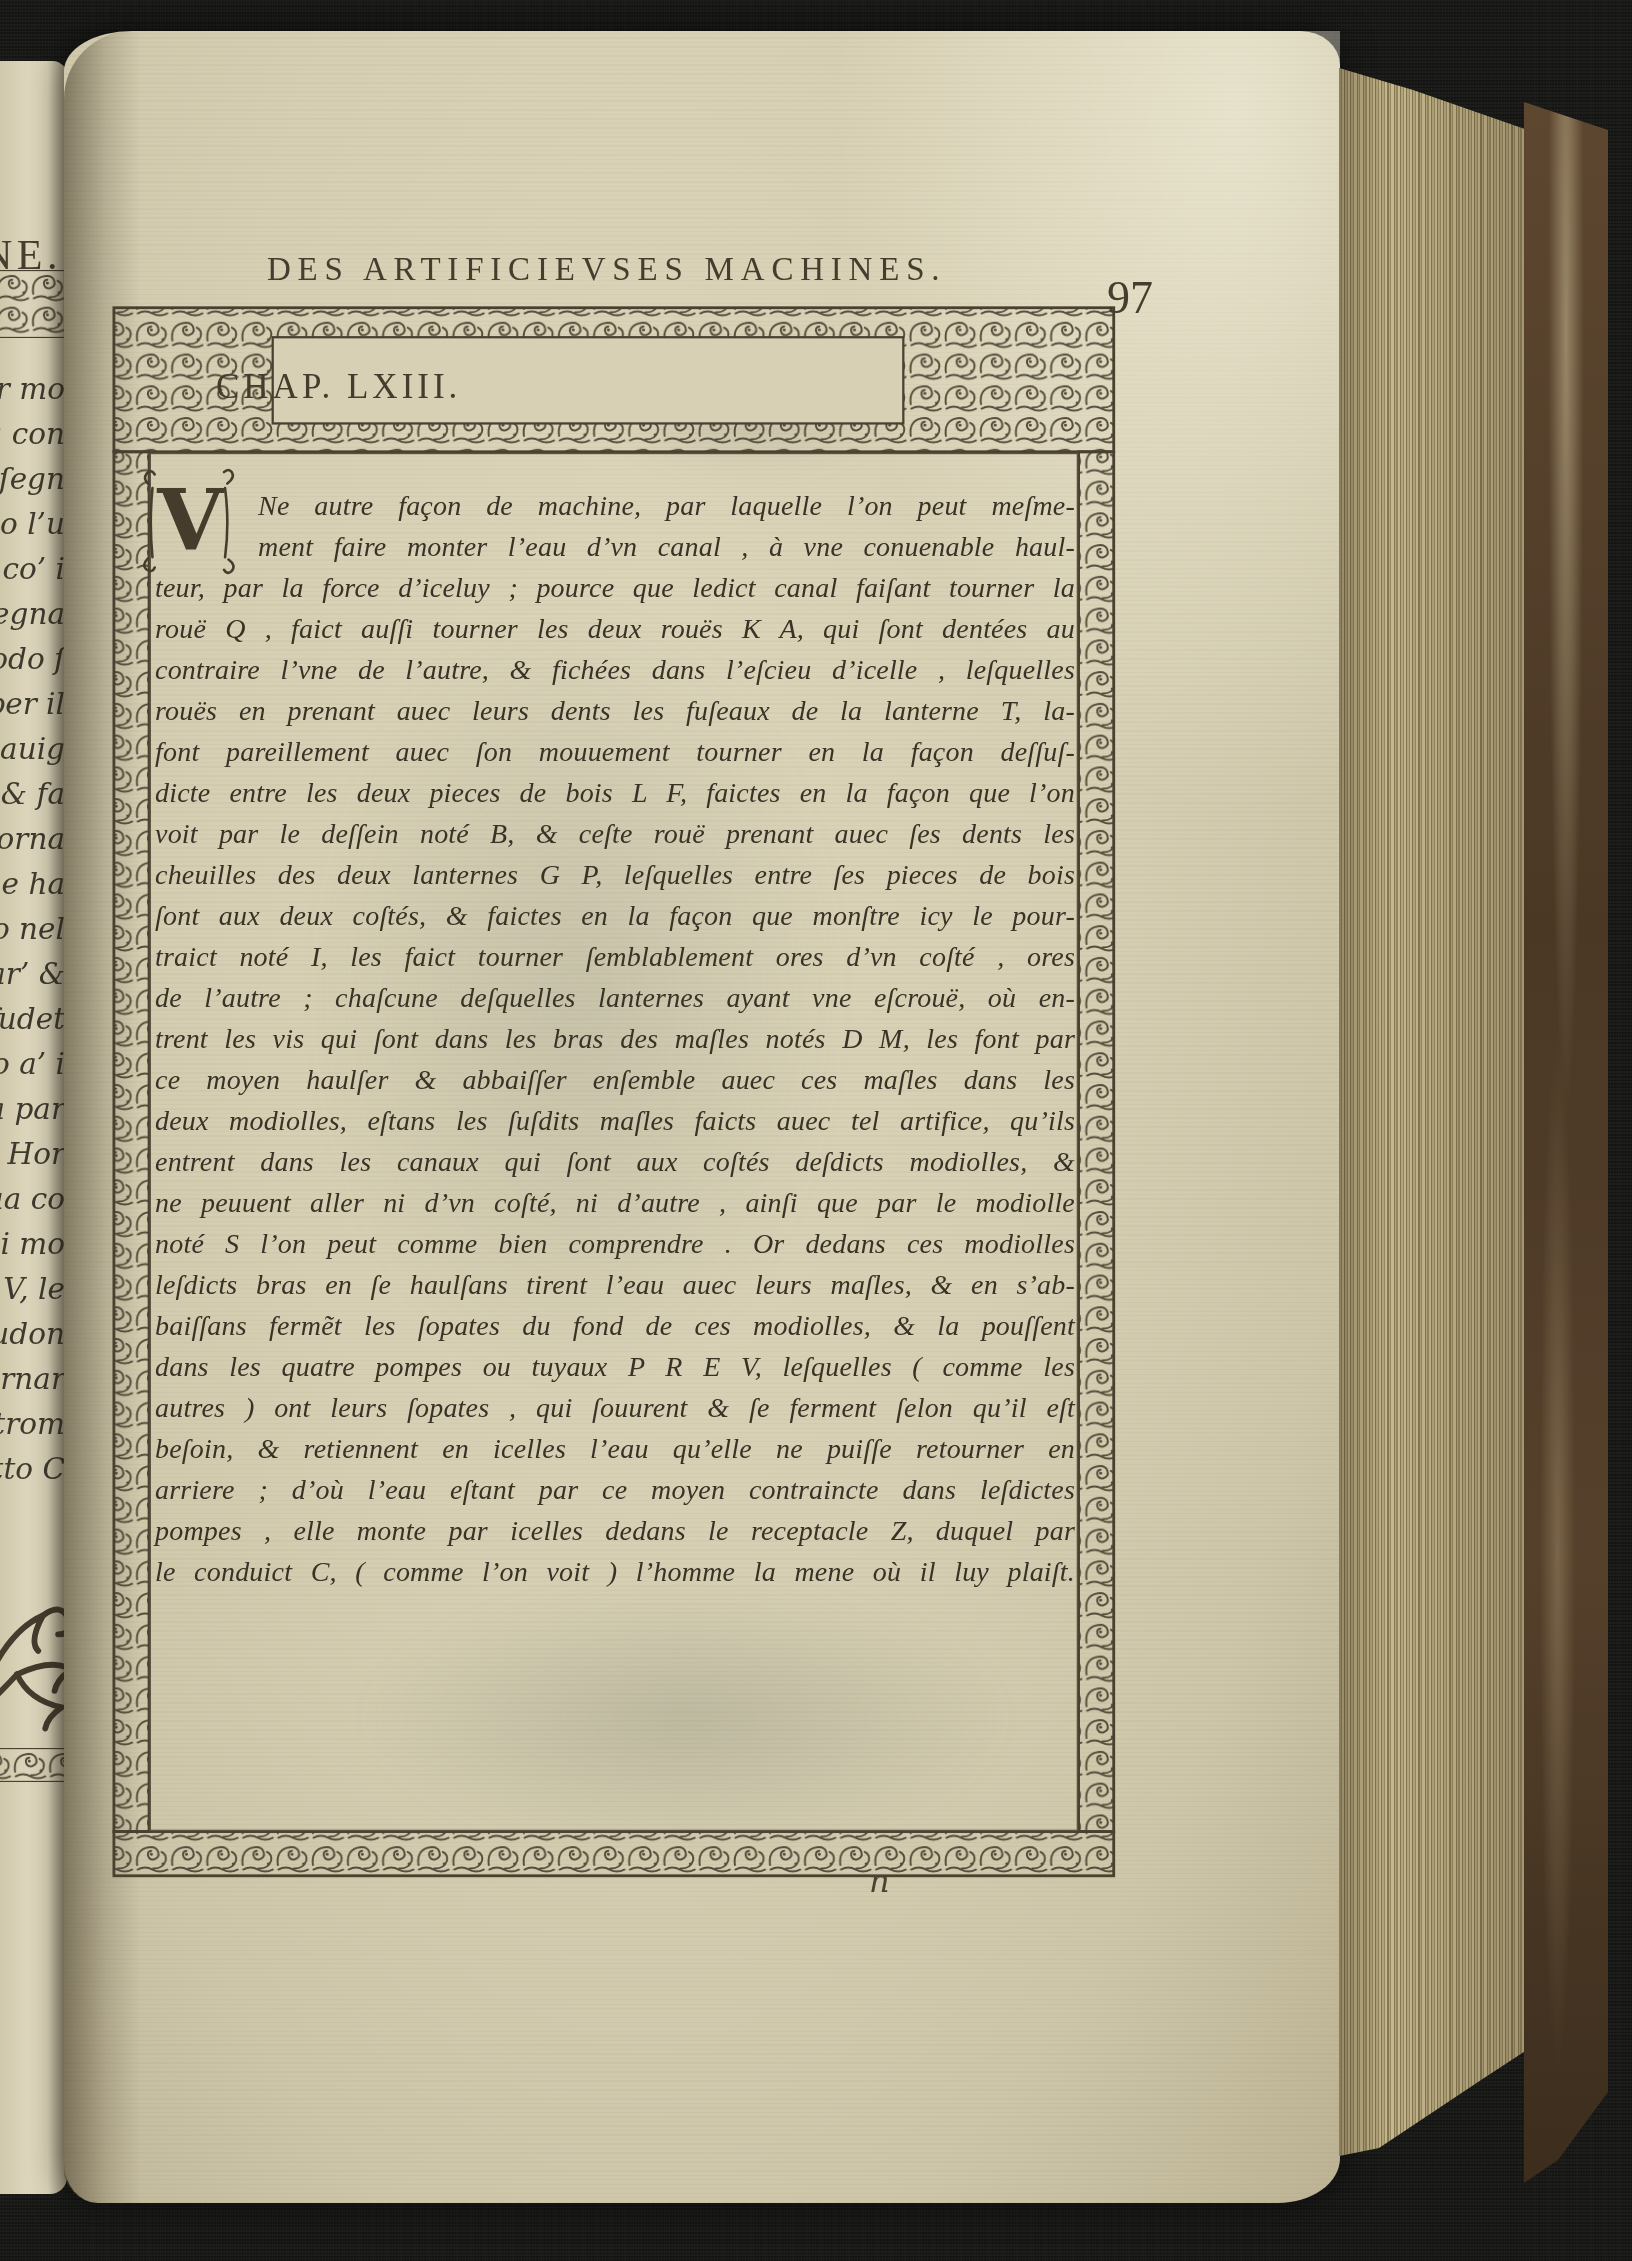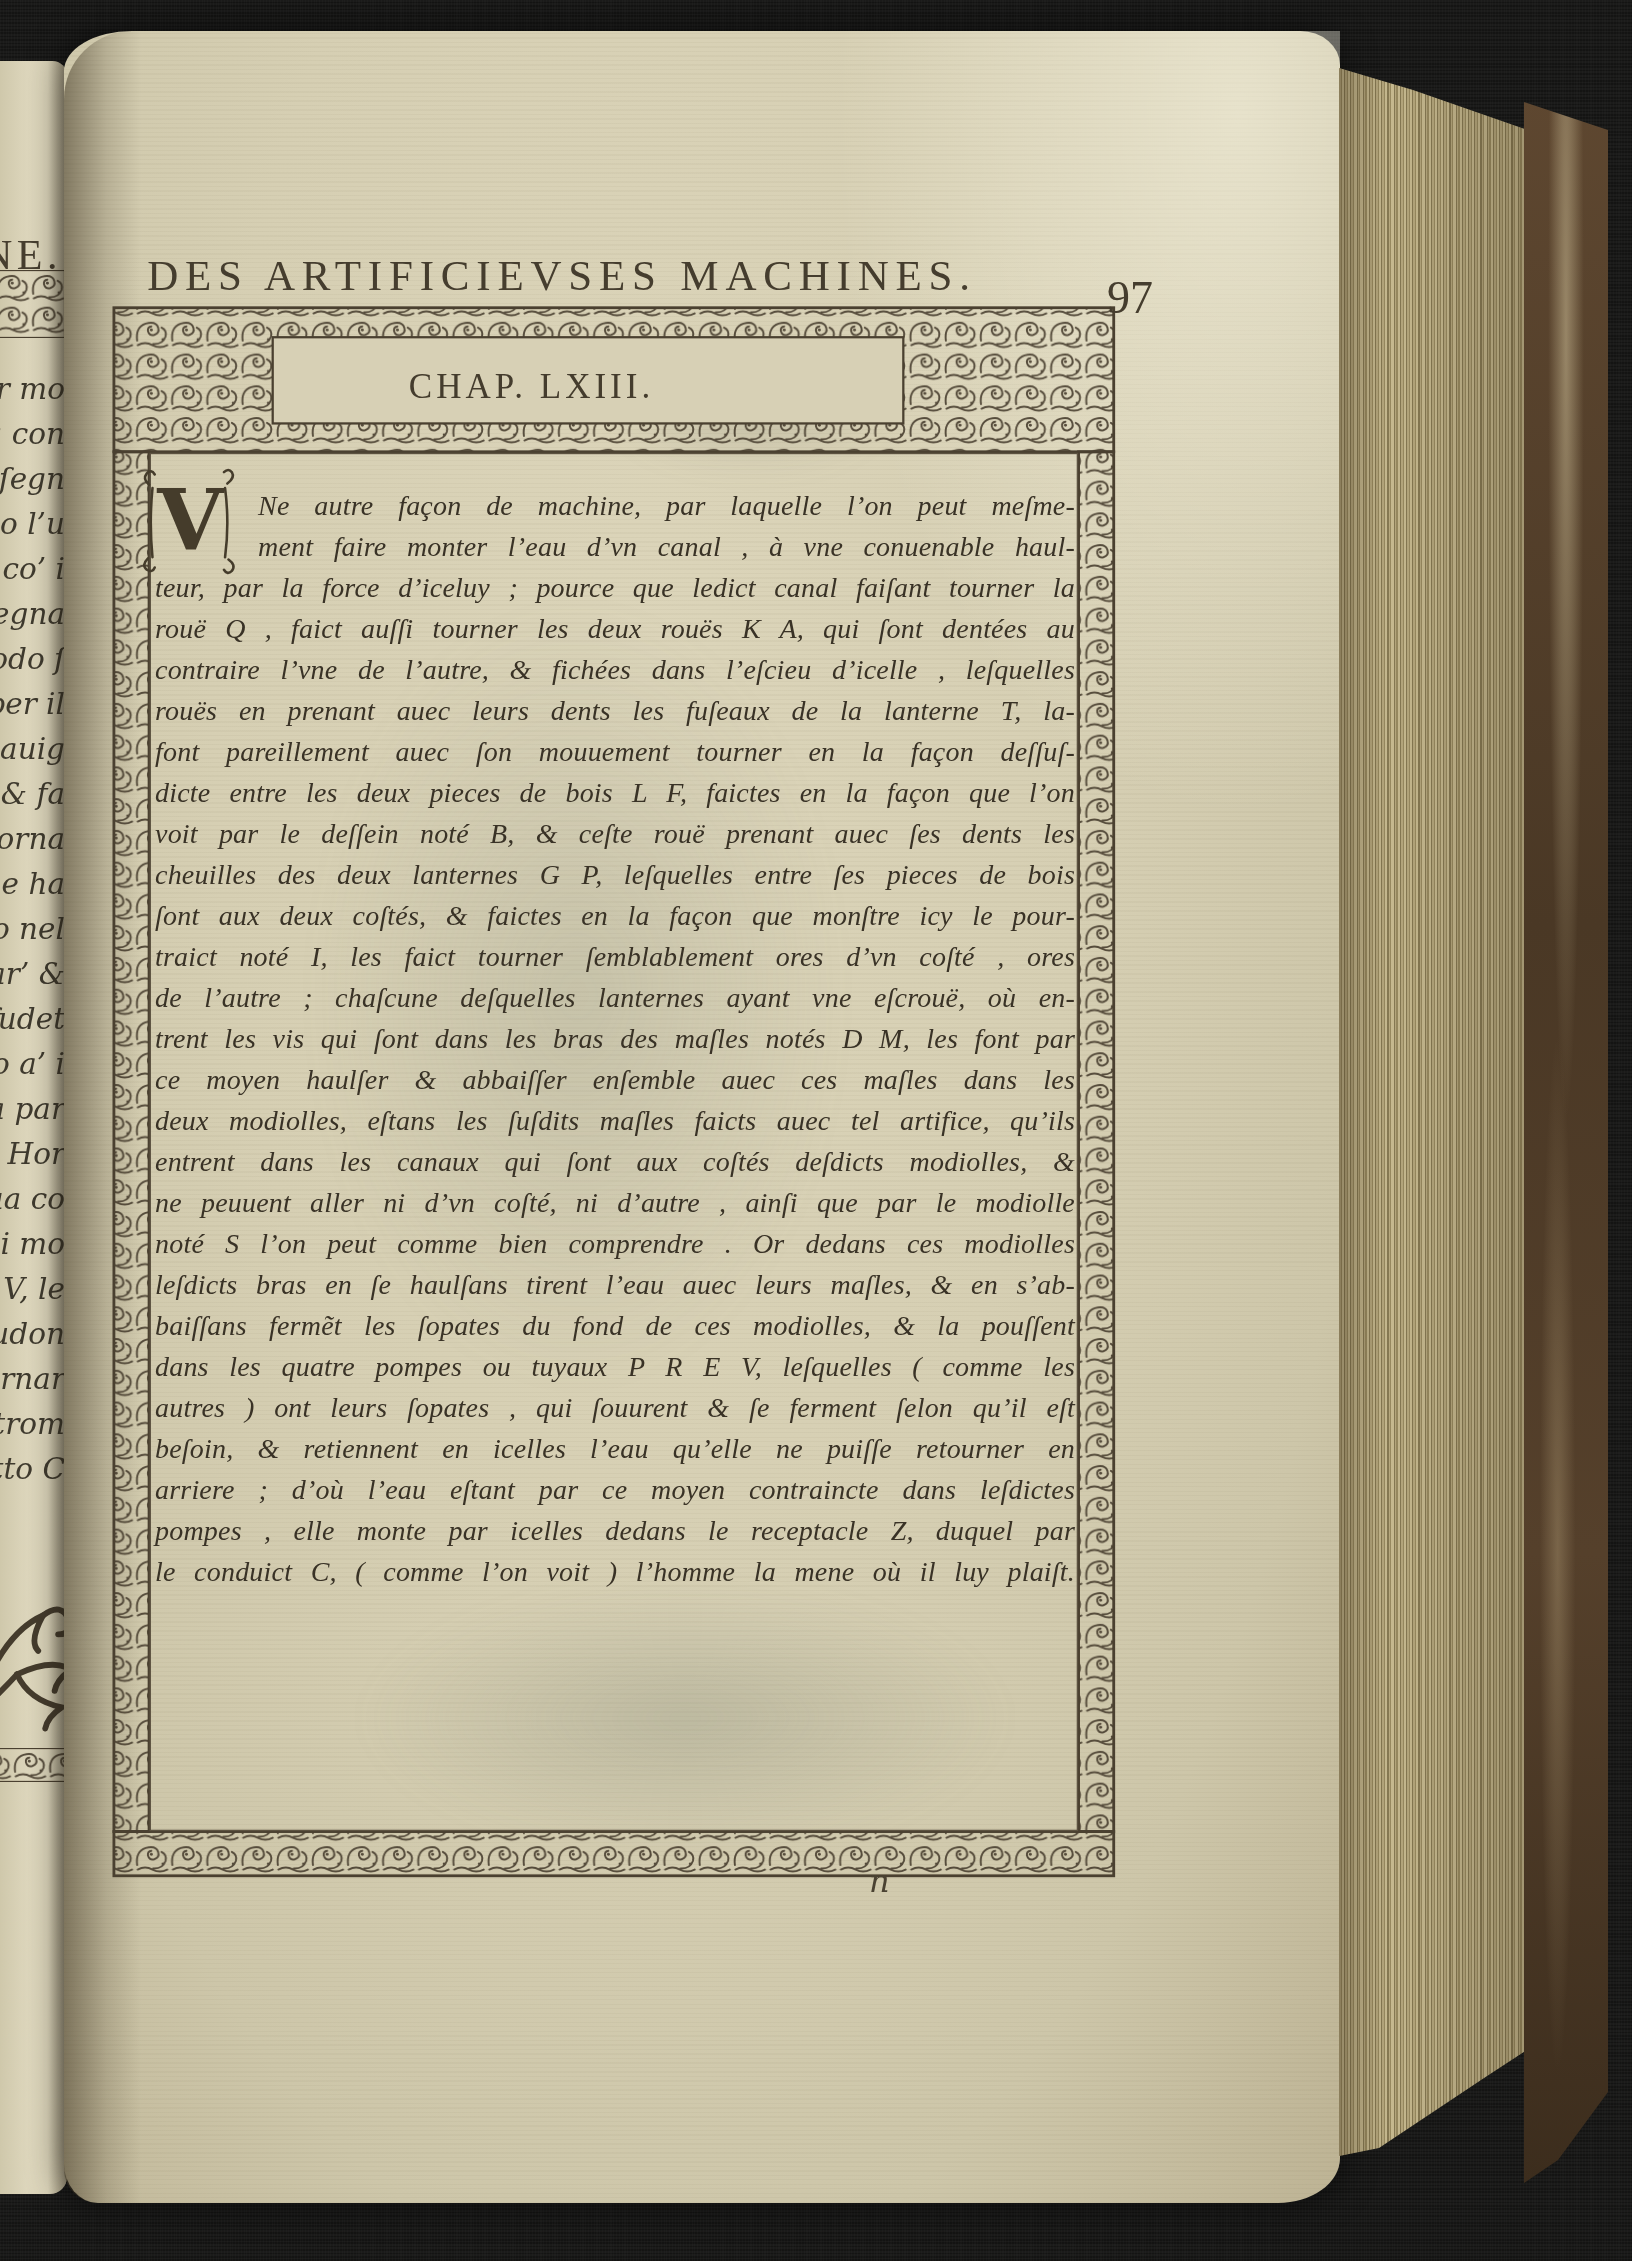--- a/index.html
+++ b/index.html
@@ -36,25 +36,25 @@
   #main-page .toplight{position:absolute;right:0;top:0;width:510px;height:794px;
     background:radial-gradient(ellipse at 80% 10%, rgba(255,252,235,.5), transparent 70%);}
   .ghost{position:absolute;filter:blur(14.7px);pointer-events:none;}
   #ghost1{left:244px;top:567px;width:539px;height:794px;
     background:radial-gradient(ellipse, rgba(122,128,112,.20), transparent 70%);}
   #ghost2{left:295px;top:1554px;width:652px;height:266px;
     background:radial-gradient(ellipse, rgba(118,124,108,.26), transparent 70%);}
   #ghost3{left:539px;top:306px;width:295px;height:136px;
     background:radial-gradient(ellipse, rgba(110,112,96,.22), transparent 70%);}
   
-  #running-head{position:absolute;left:90px;top:220px;width:919px;text-align:left;
-    font-size:43px;letter-spacing:6.8px;color:#453d2e;transform:translateX(-6.8px);white-space:nowrap;}
+  #running-head{position:absolute;left:90px;top:220px;width:919px;text-align:center;
+    font-size:33px;letter-spacing:6.8px;color:#453d2e;transform:translateX(-6.8px);white-space:nowrap;}
   #page-number{position:absolute;left:1043px;top:240px;font-size:46px;color:#453d2e;}
   #chapter-heading{position:absolute;left:209px;top:313px;width:631px;height:85px;
-    line-height:85px;text-align:center;font-size:35px;letter-spacing:4px;color:#443c2d;
+    line-height:85px;font-size:35px;letter-spacing:4px;color:#443c2d;
     transform:translateX(-57px);white-space:nowrap;}
   #body-block{position:absolute;left:91px;top:454px;width:920px;color:#393226;font-style:italic;}
   #body-block div{font-size:28px;line-height:41px;height:41px;white-space:nowrap;
     text-align:justify;text-align-last:justify;letter-spacing:0.2px;word-spacing:1.1px;}
   #body-block div:nth-of-type(1),#body-block div:nth-of-type(2){margin-left:103px;}
   #drop-cap{position:absolute;left:83px;top:448px;width:90px;height:90px;
     color:#453c2b;}
   #drop-cap .glyph{position:absolute;left:10.2px;top:-9px;font-size:85px;font-weight:bold;
     font-family:"DejaVu Serif", serif;}
   #signature-mark{position:absolute;left:805px;top:1831px;font-size:32px;font-style:italic;

